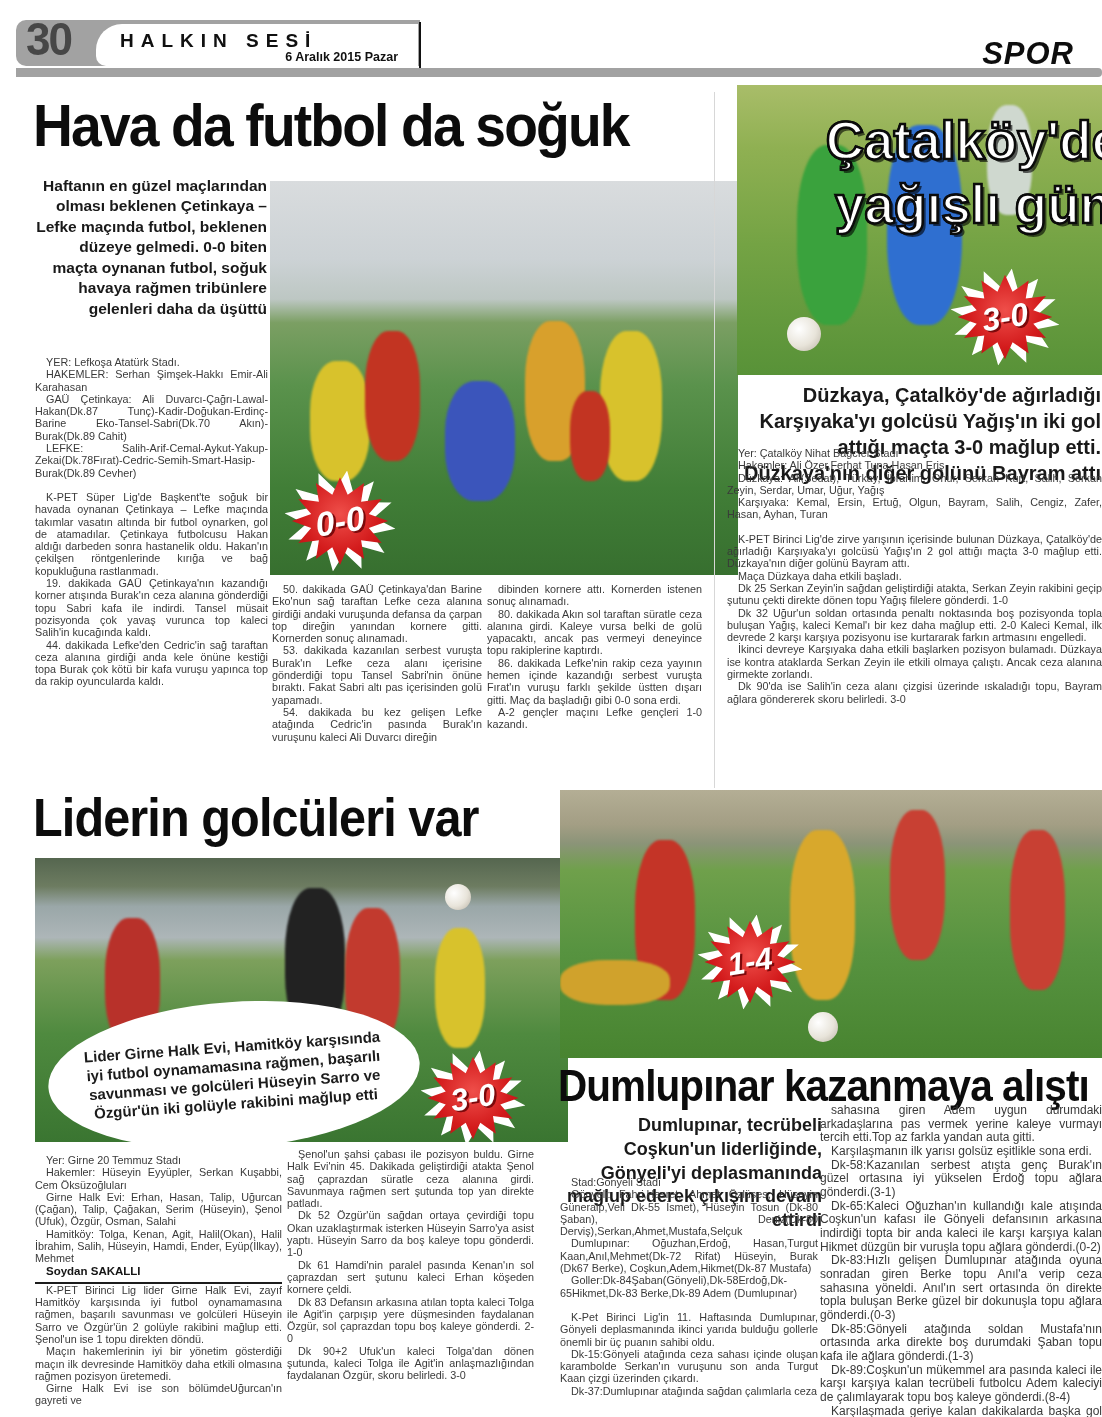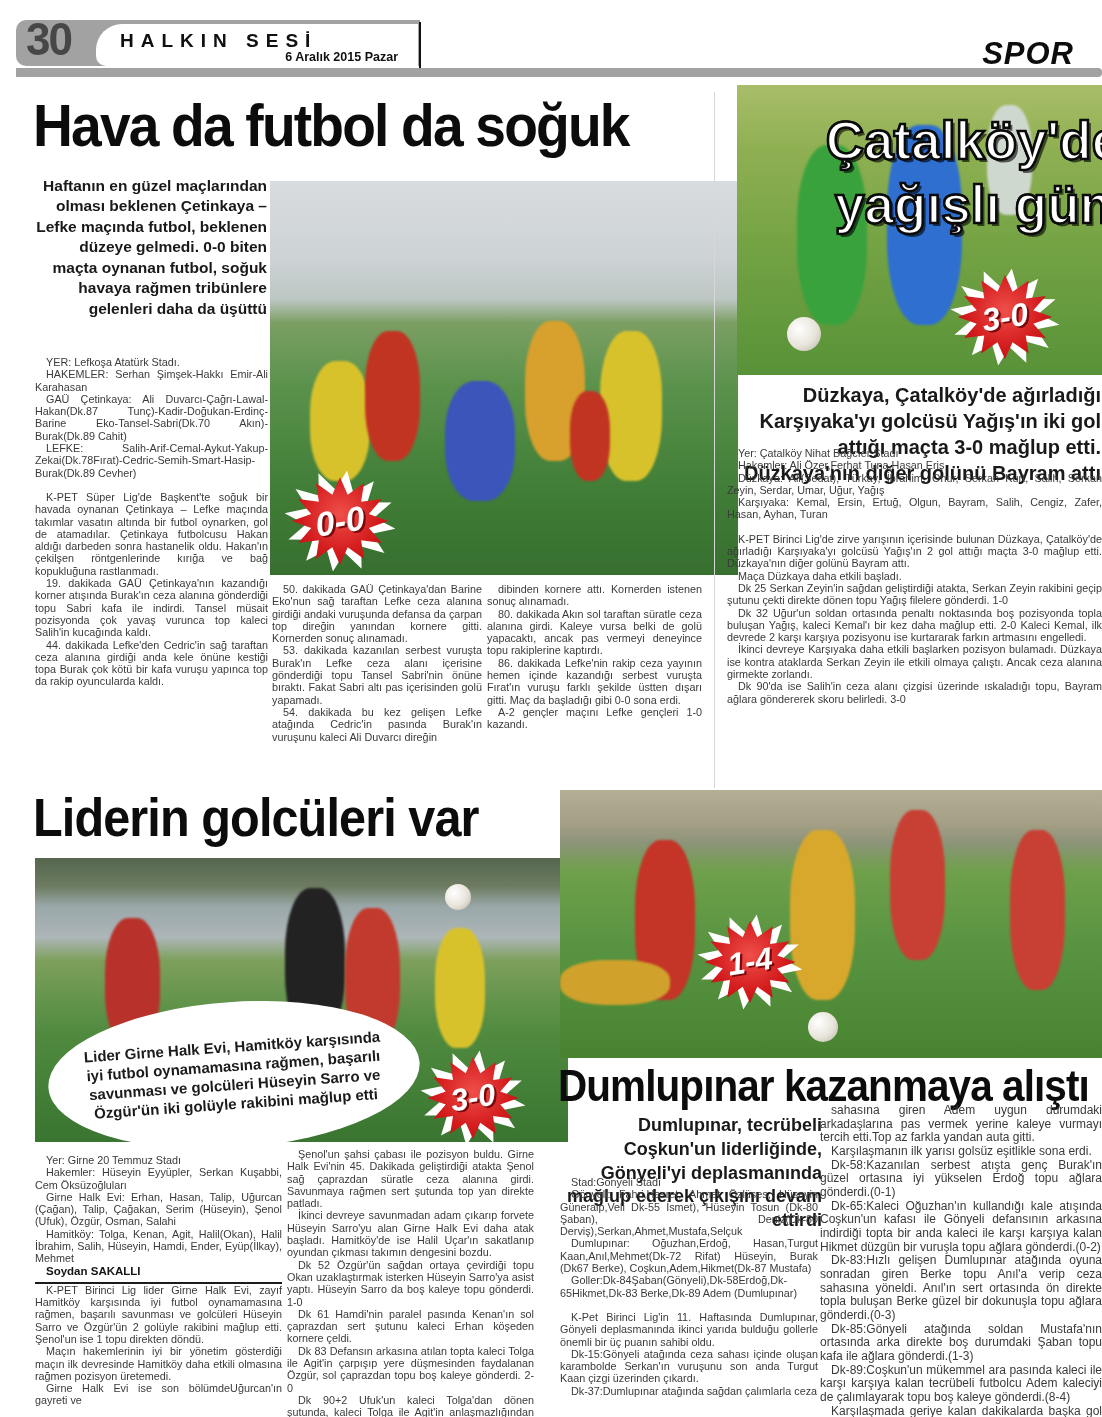--- a/index.html
+++ b/index.html
@@ -174,21 +174,20 @@
     <p>Girne Halk Evi: Erhan, Hasan, Talip, Uğurcan (Çağan), Talip, Çağakan, Serim (Hüseyin), Şenol (Ufuk), Özgür, Osman, Salahi</p>
     <p>Hamitköy: Tolga, Kenan, Agit, Halil(Okan), Halil İbrahim, Salih, Hüseyin, Hamdi, Ender, Eyüp(İlkay), Mehmet</p>
     <p class="byline">Soydan SAKALLI</p>
     <p>K-PET Birinci Lig lider Girne Halk Evi, zayıf Hamitköy karşısında iyi futbol oynamamasına rağmen, başarılı savunması ve golcüleri Hüseyin Sarro ve Özgür'ün 2 golüyle rakibini mağlup etti. Şenol'un ise 1 topu direkten döndü.</p>
     <p>Maçın hakemlerinin iyi bir yönetim gösterdiği maçın ilk devresinde Hamitköy daha etkili olmasına rağmen pozisyon üretemedi.</p>
     <p>Girne Halk Evi ise son bölümdeUğurcan'ın gayreti ve</p>
   </div>
 
   <div class="abs body-col" style="left:287px;top:1148px;width:247px;">
     <p>Şenol'un şahsi çabası ile pozisyon buldu. Girne Halk Evi'nin 45. Dakikada geliştirdiği atakta Şenol sağ çaprazdan süratle ceza alanına girdi. Savunmaya rağmen sert şutunda top yan direkte patladı.</p>
-    <p>İkinci devreye savunmadan adam çıkarıp forvete Hüseyin Sarro'yu alan Girne Halk Evi daha atak başladı. Hamitköy'de ise Halil Uçar'ın sakatlanıp oyundan çıkması takımın dengesini bozdu.</p>
     <p>Dk 52 Özgür'ün sağdan ortaya çevirdiği topu Okan uzaklaştırmak isterken Hüseyin Sarro'ya asist yaptı. Hüseyin Sarro da boş kaleye topu gönderdi. 1-0</p>
     <p>Dk 61 Hamdi'nin paralel pasında Kenan'ın sol çaprazdan sert şutunu kaleci Erhan köşeden kornere çeldi.</p>
     <p>Dk 83 Defansın arkasına atılan topta kaleci Tolga ile Agit'in çarpışıp yere düşmesinden faydalanan Özgür, sol çaprazdan topu boş kaleye gönderdi. 2-0</p>
     <p>Dk 90+2 Ufuk'un kaleci Tolga'dan dönen şutunda, kaleci Tolga ile Agit'in anlaşmazlığından faydalanan Özgür, skoru belirledi. 3-0</p>
   </div>
 
   <div class="photo ph4" style="left:560px;top:790px;width:542px;height:268px;">
     <div class="pl" style="left:75px;top:50px;width:60px;height:160px;background:#c43427;"></div>
     <div class="pl" style="left:230px;top:40px;width:65px;height:170px;background:#d8a82c;"></div>
     <div class="pl" style="left:330px;top:20px;width:55px;height:150px;background:#c84033;"></div>
@@ -213,21 +212,21 @@
     <p>Dumlupınar: Oğuzhan,Erdoğ, Hasan,Turgut Kaan,Anıl,Mehmet(Dk-72 Rifat) Hüseyin, Burak (Dk67 Berke), Coşkun,Adem,Hikmet(Dk-87 Mustafa)</p>
     <p>Goller:Dk-84Şaban(Gönyeli),Dk-58Erdoğ,Dk-65Hikmet,Dk-83 Berke,Dk-89 Adem (Dumlupınar)</p>
     <p class="sp">K-Pet Birinci Lig'in 11. Haftasında Dumlupınar, Gönyeli deplasmanında ikinci yarıda bulduğu gollerle önemli bir üç puanın sahibi oldu.</p>
     <p>Dk-15:Gönyeli atağında ceza sahası içinde oluşan karambolde Serkan'ın vuruşunu son anda Turgut Kaan çizgi üzerinden çıkardı.</p>
     <p>Dk-37:Dumlupınar atağında sağdan çalımlarla ceza</p>
   </div>
 
   <div class="abs body-col" style="left:820px;top:1104px;width:282px;font-size:12px;">
     <p>sahasına giren Adem uygun durumdaki arkadaşlarına pas vermek yerine kaleye vurmayı tercih etti.Top az farkla yandan auta gitti.</p>
     <p>Karşılaşmanın ilk yarısı golsüz eşitlikle sona erdi.</p>
-    <p>Dk-58:Kazanılan serbest atışta genç Burak'ın güzel ortasına iyi yükselen Erdoğ topu ağlara gönderdi.(0-1)</p>
+    <p>Dk-58:Kazanılan serbest atışta genç Burak'ın güzel ortasına iyi yükselen Erdoğ topu ağlara gönderdi.(3-1)</p>
     <p>Dk-65:Kaleci Oğuzhan'ın kullandığı kale atışında Coşkun'un kafası ile Gönyeli defansının arkasına indirdiği topta bir anda kaleci ile karşı karşıya kalan Hikmet düzgün bir vuruşla topu ağlara gönderdi.(0-2)</p>
     <p>Dk-83:Hızlı gelişen Dumlupınar atağında oyuna sonradan giren Berke topu Anıl'a verip ceza sahasına yöneldi. Anıl'ın sert ortasında ön direkte topla buluşan Berke güzel bir dokunuşla topu ağlara gönderdi.(0-3)</p>
     <p>Dk-85:Gönyeli atağında soldan Mustafa'nın ortasında arka direkte boş durumdaki Şaban topu kafa ile ağlara gönderdi.(1-3)</p>
     <p>Dk-89:Coşkun'un mükemmel ara pasında kaleci ile karşı karşıya kalan tecrübeli futbolcu Adem kaleciyi de çalımlayarak topu boş kaleye gönderdi.(8-4)</p>
     <p>Karşılaşmada geriye kalan dakikalarda başka gol olmayınca Dumlupınar haftayı galibiyetle kapatan taraf oldu.</p>
   </div>
 
 </div>
 
 </body></html>

